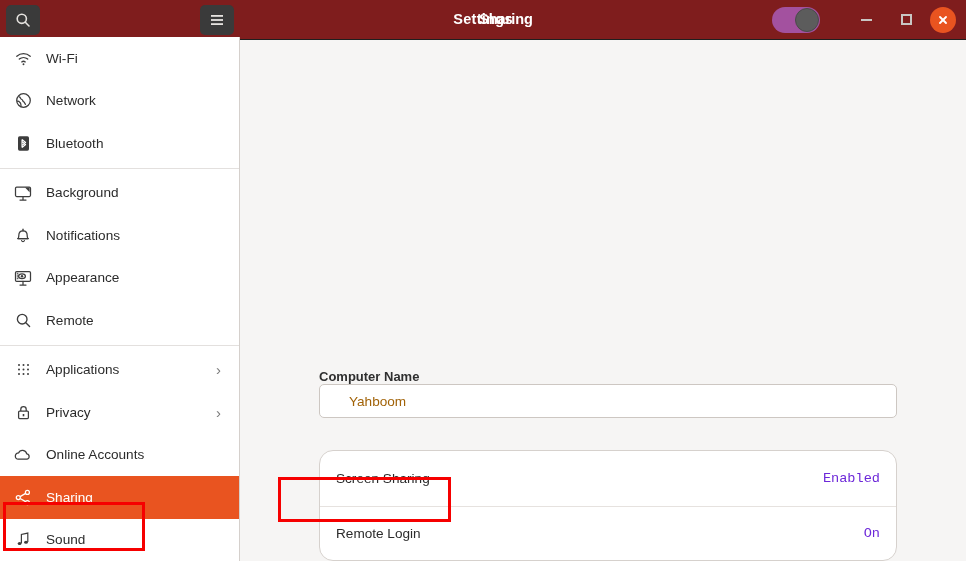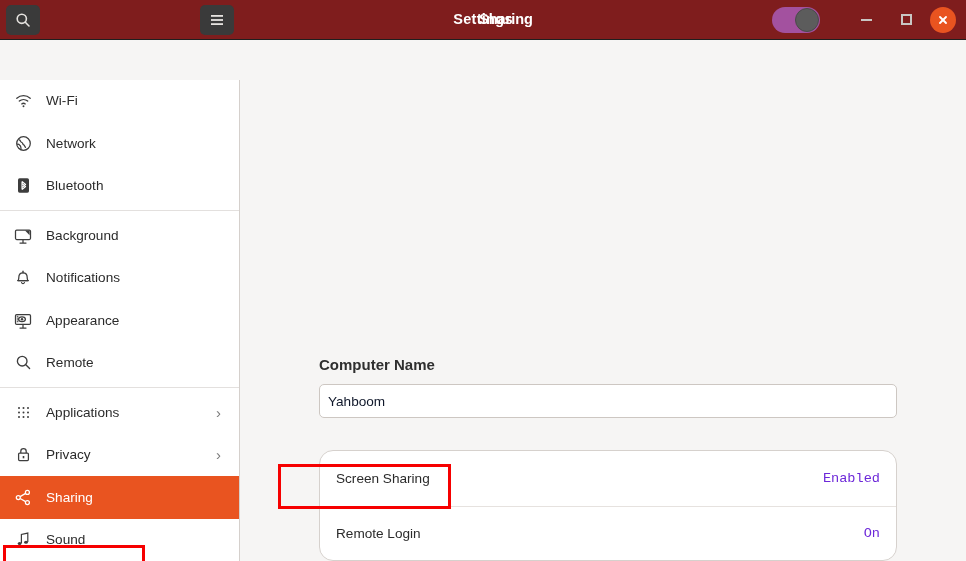--- a/index.html
+++ b/index.html
@@ -118,31 +118,30 @@
 
   
   .content {
     flex: 1;
     background: #f6f5f4;
     position: relative;
     padding: 30px 70px 0 79px;
     overflow: hidden;
   }
   .section-title {
-    font-size: 15px; font-weight: bold;
+    font-size: 13px; font-weight: bold;
     color: #2f2f2f;
-    margin-bottom: 11px;
   }
   .name-input {
     width: 578px; height: 34px;
     background: #ffffff;
     border: 1px solid #cdc7c2;
     border-radius: 5px;
-    font-size: 13.6px; color: #0f172a;
-    padding: 0 8px;
+    font-size: 13.6px; color: #a16207;
+    padding: 0 29px;
     font-family: "Liberation Sans", sans-serif;
     outline: none;
   }
   .list-card {
     width: 578px;
     margin-top: 32px;
     background: #ffffff;
     border: 1px solid #d6d1cd;
     border-radius: 14px;
     overflow: hidden;
@@ -314,20 +313,28 @@
           <svg width="15" height="17" viewBox="0 0 15 17" fill="none" stroke="#3d3d3d" stroke-width="1.25">
             <rect x="2.6" y="7" width="9.8" height="7.6" rx="1"></rect>
             <path d="M4.8 7V5.2a2.7 2.7 0 0 1 5.4 0V7"></path>
             <rect x="6.7" y="10" width="1.6" height="2.3" fill="#3d3d3d" stroke="none"></rect>
           </svg>
         </span>
         <span class="label">Privacy</span>
         <span class="chev">›</span>
       </div>
 
+      <div class="sb-item">
+        <span class="ico">
+          <svg width="18" height="14" viewBox="0 0 18 14" fill="none" stroke="#3d3d3d" stroke-width="1.25" stroke-linejoin="round">
+            <path d="M4.3 11.2a3.1 3.1 0 0 1 .25-6.2 4.3 4.3 0 0 1 8.2.9 2.7 2.7 0 0 1 .35 5.3z"></path>
+          </svg>
+        </span>
+        <span class="label">Online Accounts</span>
+      </div>
 
       <div class="sb-item selected">
         <span class="ico">
           <svg width="17" height="17" viewBox="0 0 17 17" fill="none" stroke="currentColor" stroke-width="1.25">
             <circle cx="12.4" cy="3.4" r="2"></circle>
             <circle cx="3.3" cy="8.5" r="2"></circle>
             <circle cx="12.4" cy="13.6" r="2"></circle>
             <line x1="5.1" y1="7.6" x2="10.6" y2="4.4"></line>
             <line x1="5.1" y1="9.5" x2="10.6" y2="12.6"></line>
           </svg>

